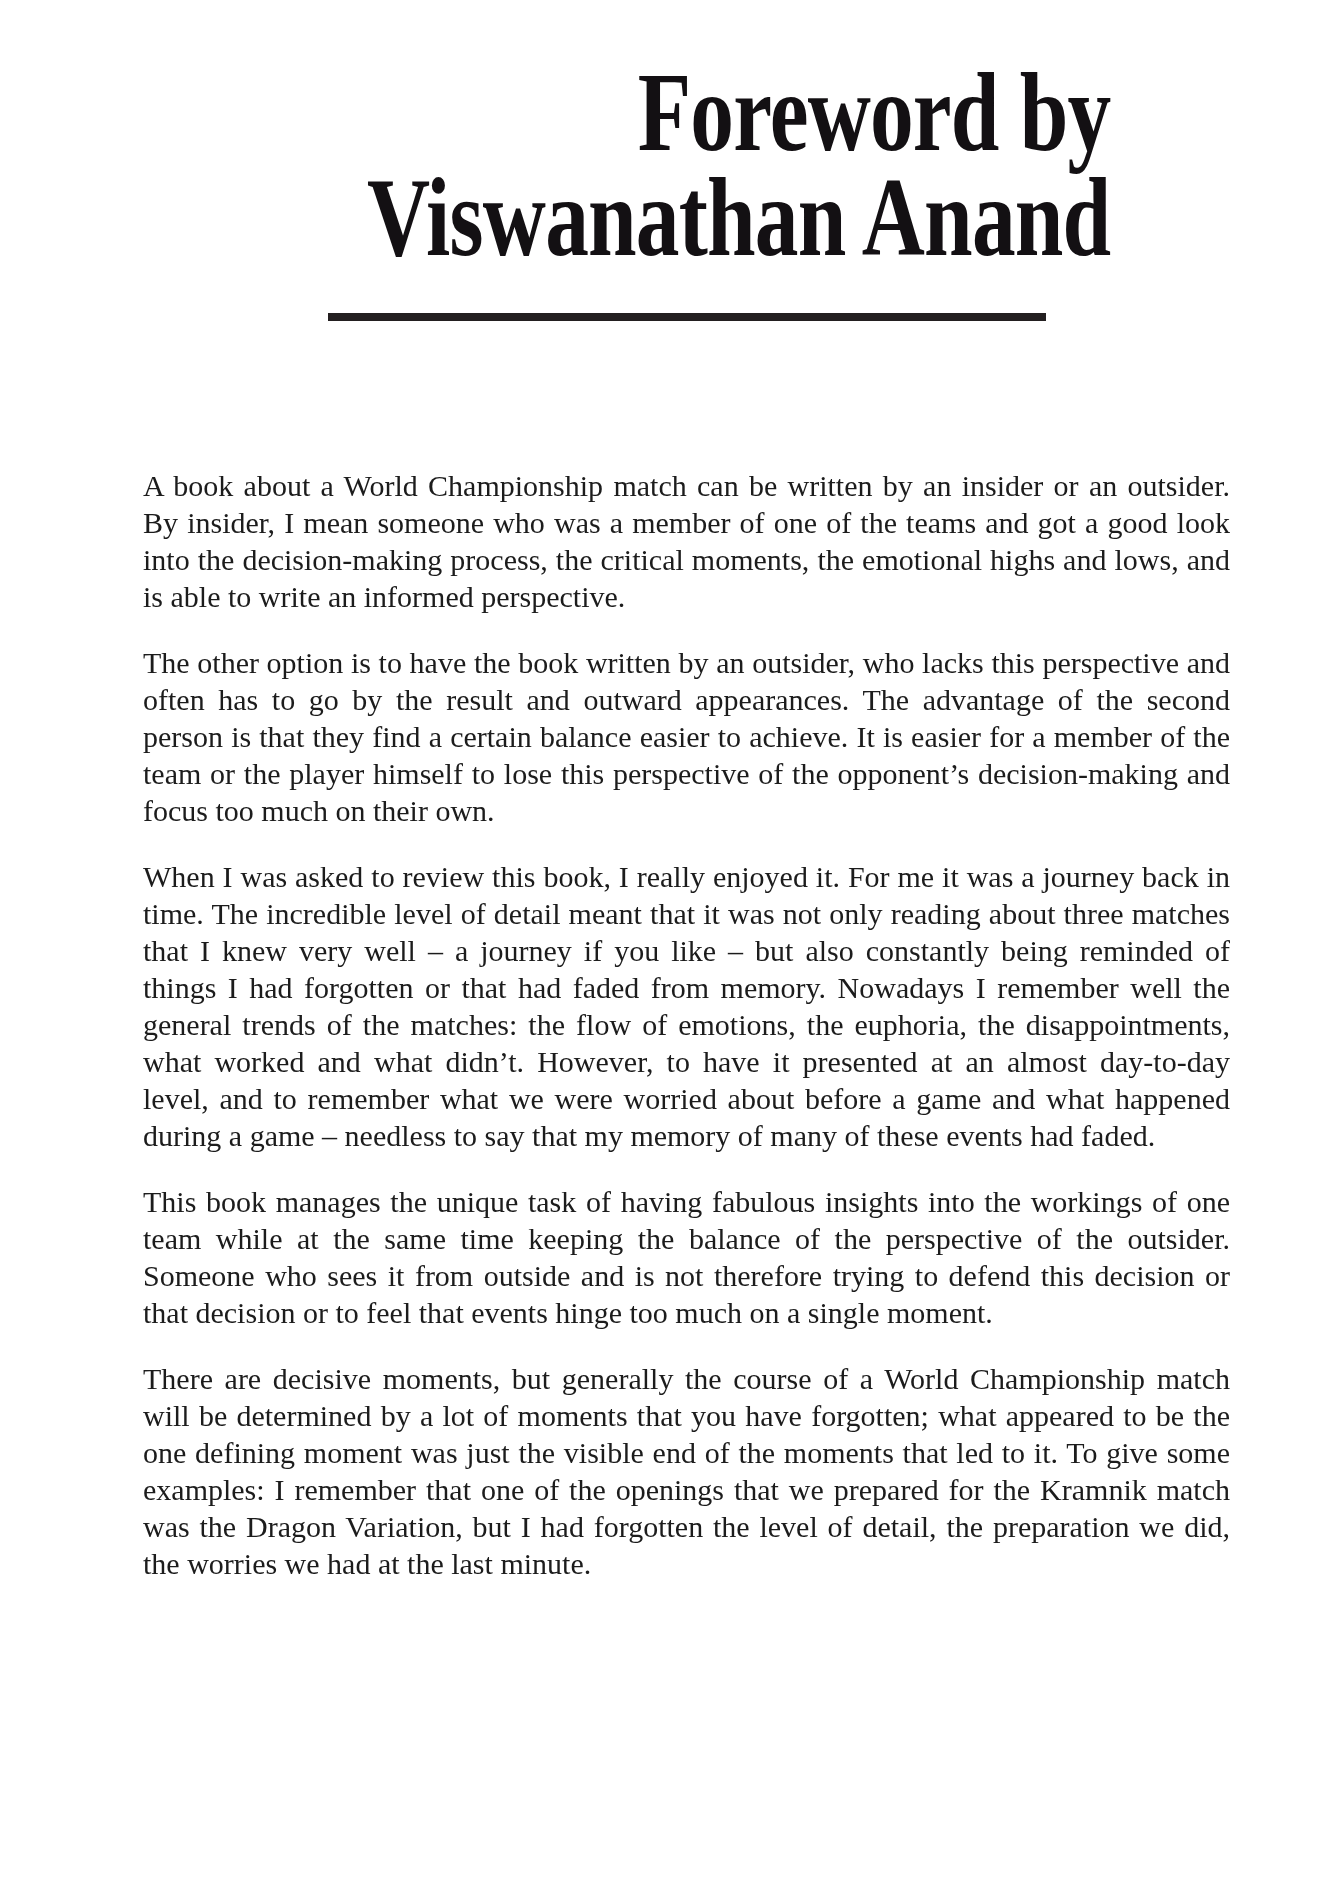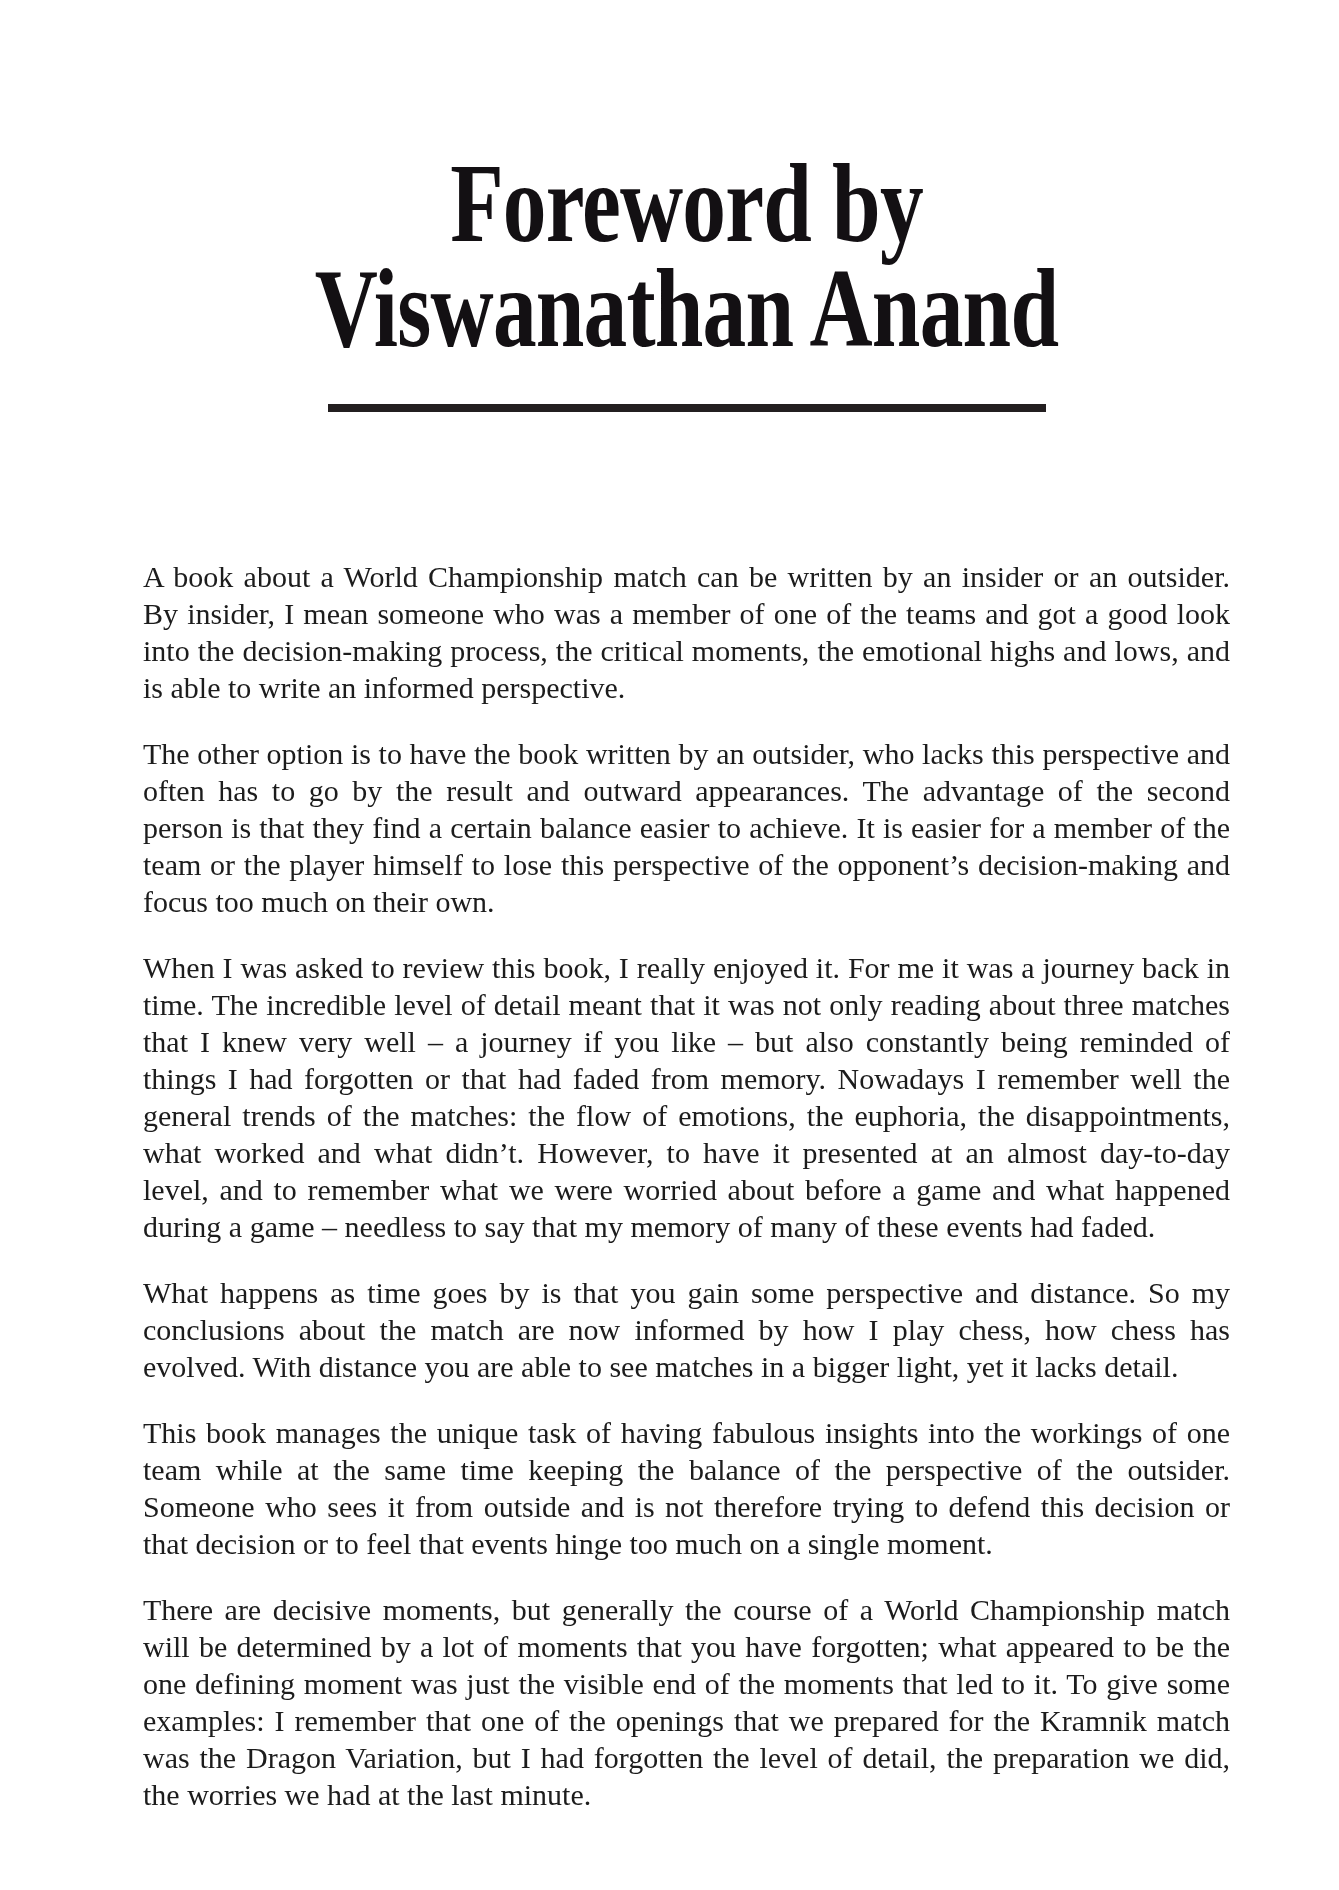--- a/index.html
+++ b/index.html
@@ -15,23 +15,22 @@
     overflow: hidden;
     font-family: "Liberation Serif", serif;
     color: #1c1c1c;
     box-sizing: border-box;
   }
   .content {
     margin-left: 143px;
     margin-right: 109px; 
   }
   .title-block {
-    padding-top: 120px;
-    text-align: center;
-    margin-top: 31px;
+    padding-top: 60px;
+    text-align: right;
   }
   .title-scale {
     transform: scaleX(0.78);
     transform-origin: 50% 0;
   }
   .title-line {
     margin: 0;
     font-size: 112px;
     line-height: 0.94;
     font-weight: bold;
@@ -70,19 +69,18 @@
         <h1 class="title-line">Foreword by</h1>
         <h1 class="title-line">Viswanathan Anand</h1>
       </div>
       <div class="title-divider"></div>
     </header>
 
     <article class="body-text">
       <p>A book about a World Championship match can be written by an insider or an outsider. By insider, I mean someone who was a member of one of the teams and got a good look into the decision-making process, the critical moments, the emotional highs and lows, and is able to write an informed perspective.</p>
       <p>The other option is to have the book written by an outsider, who lacks this perspective and often has to go by the result and outward appearances. The advantage of the second person is that they find a certain balance easier to achieve. It is easier for a member of the team or the player himself to lose this perspective of the opponent’s decision-making and focus too much on their own.</p>
       <p>When I was asked to review this book, I really enjoyed it. For me it was a journey back in time. The incredible level of detail meant that it was not only reading about three matches that I knew very well – a journey if you like – but also constantly being reminded of things I had forgotten or that had faded from memory. Nowadays I remember well the general trends of the matches: the flow of emotions, the euphoria, the disappointments, what worked and what didn’t. However, to have it presented at an almost day-to-day level, and to remember what we were worried about before a game and what happened during a game – needless to say that my memory of many of these events had faded.</p>
-      <p>What happens as time goes by is that you gain some perspective and distance. So my conclusions about the match are now informed by how I play chess, how chess has evolved. With distance you are able to see matches in a bigger light, yet it lacks detail.</p>
       <p>This book manages the unique task of having fabulous insights into the workings of one team while at the same time keeping the balance of the perspective of the outsider. Someone who sees it from outside and is not therefore trying to defend this decision or that decision or to feel that events hinge too much on a single moment.</p>
       <p>There are decisive moments, but generally the course of a World Championship match will be determined by a lot of moments that you have forgotten; what appeared to be the one defining moment was just the visible end of the moments that led to it. To give some examples: I remember that one of the openings that we prepared for the Kramnik match was the Dragon Variation, but I had forgotten the level of detail, the preparation we did, the worries we had at the last minute.</p>
     </article>
 
   </div>
 </div>
 
 </body></html>

